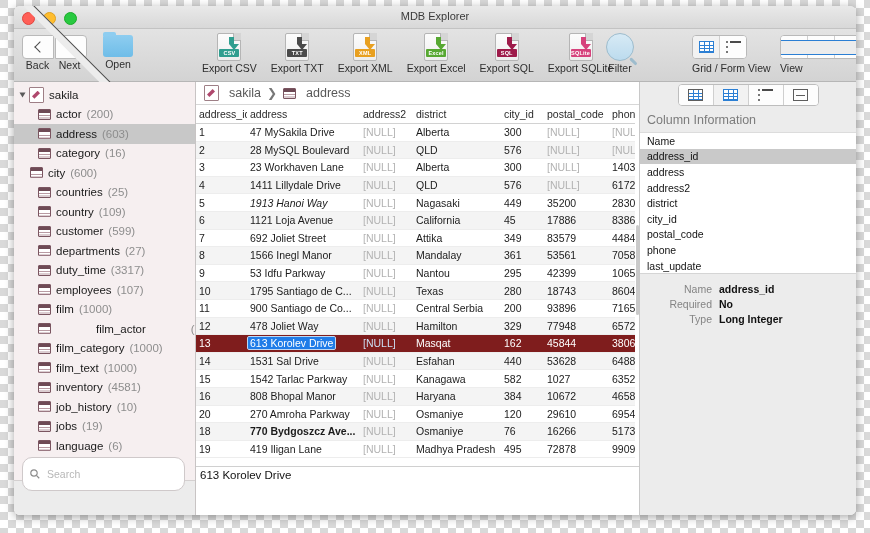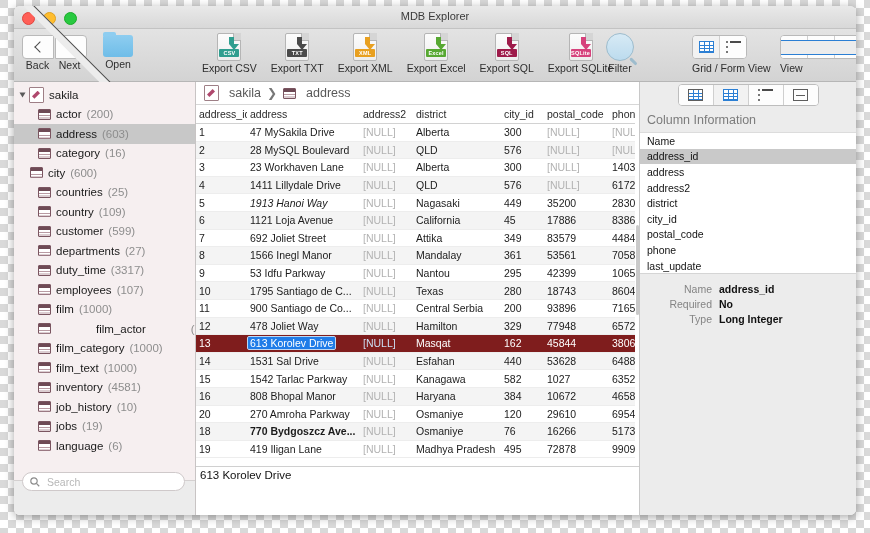--- a/index.html
+++ b/index.html
@@ -156,21 +156,21 @@
   .tbico{
     width:13px;height:11px;margin-right:5px;flex:0 0 13px;position:relative;
     background:#fff;border:1px solid #7a5560;border-radius:1px;box-sizing:border-box;
   }
   .tbico:before{content:"";position:absolute;left:0;right:0;top:0;height:3px;background:#6e4a55;}
   .tbico:after{content:"";position:absolute;left:0;right:0;top:5.5px;height:1px;background:#b99ba3;
     box-shadow:0 2.5px 0 #b99ba3;}
   .tname{color:#1a1a1a;}
   .tcount{color:#8d8d8d;margin-left:5px;}
   .searchwrap{
-    position:absolute;left:8px;right:10px;bottom:24px;height:19px;
+    position:absolute;left:8px;right:10px;bottom:24px;height:34px;
     background:#fff;border:1px solid #cfc9ca;border-radius:10px;
     display:flex;align-items:center;padding:0 7px;box-sizing:border-box;
   }
   .searchwrap svg{flex:0 0 auto;margin-right:5px;}
   .searchwrap input{
     border:none;outline:none;font-size:10.5px;color:#333;width:100%;
     font-family:"Liberation Sans",sans-serif;background:transparent;
   }
   .searchwrap input::placeholder{color:#b7b7b7;}
   .sbfooter{flex:0 0 34px;background:#ececec;border-top:1px solid #d4d0d0;}

